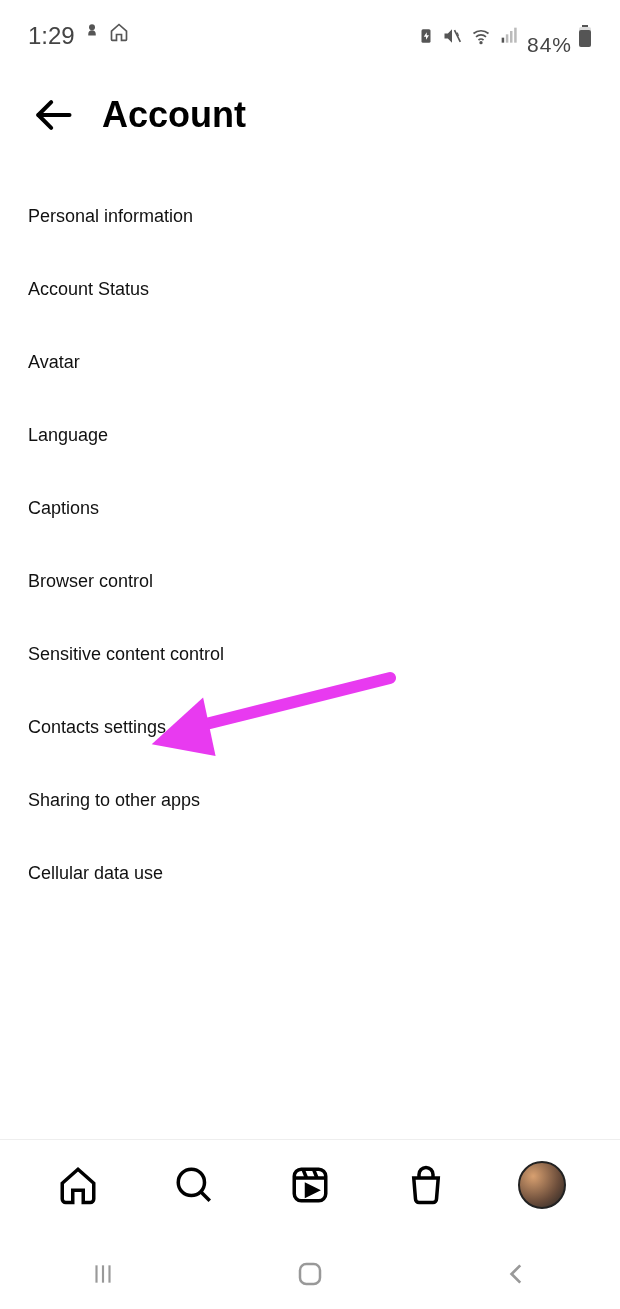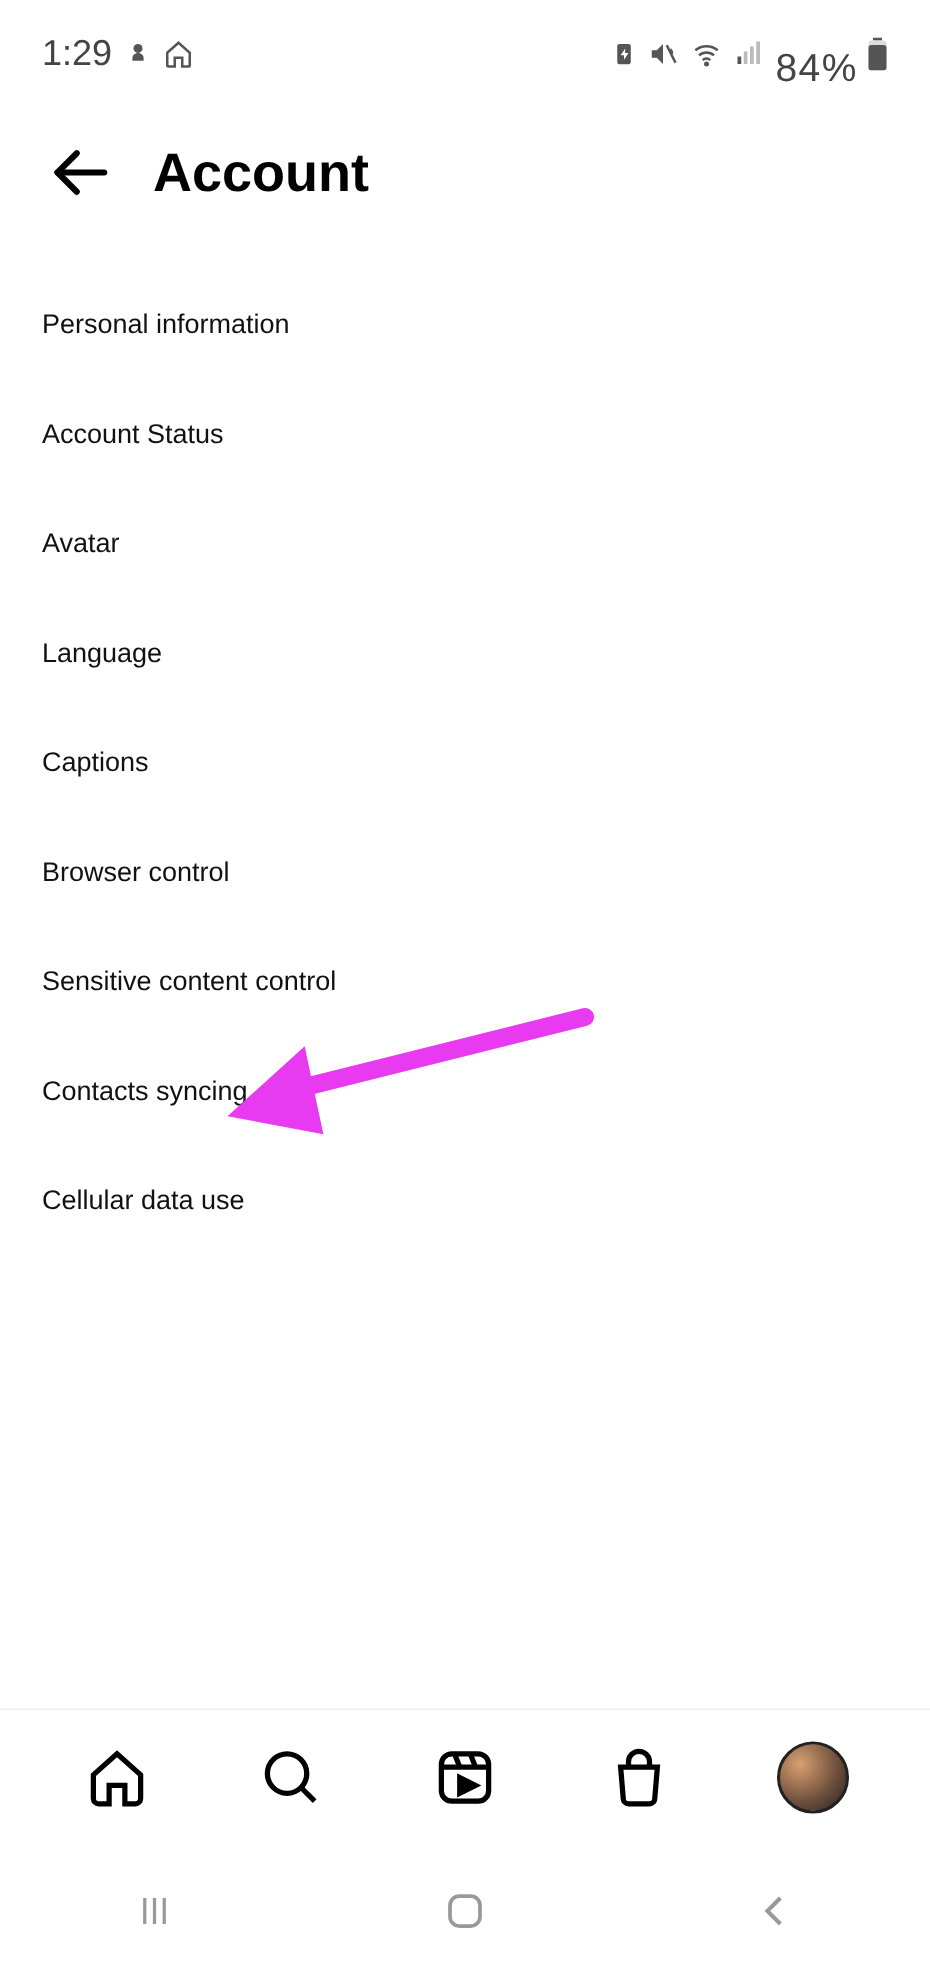--- a/index.html
+++ b/index.html
@@ -1,20 +1,20 @@
 <!DOCTYPE html>
 <html><head>
 <meta charset="utf-8">
 <style>
   * { box-sizing: border-box; margin: 0; padding: 0; }
   html, body { width: 620px; height: 1309px; background: #fff; font-family: -apple-system, Helvetica, Arial, sans-serif; color: #000; position: relative; overflow: hidden;}
   .status-bar { display:flex; justify-content:space-between; align-items:center; padding: 12px 28px 0 28px; height:60px; font-size:24px; color:#444;}
-  .status-left { display:flex; align-items:center; gap:8px;}
+  .status-left { display:flex; align-items:flex-start; gap:8px;}
   .status-right { display:flex; align-items:center; gap:6px; font-size:24px;}
-  .status-right .pct { font-size:26px; letter-spacing:1px;margin-top:18px;}
+  .status-right .pct { font-size:21px; letter-spacing:1px;margin-top:18px;}
   .header { display:flex; align-items:center; gap:24px; padding: 30px 28px 40px 28px;}
   .back-btn { width:50px; height:50px; display:flex; align-items:center; justify-content:center; cursor:pointer;}
   .title { font-size:36px; font-weight:700;}
   .menu { padding: 0 28px; }
   .menu-item { font-size:18px; padding: 26px 0; cursor:pointer; color:#111;}
   .annotation-arrow { position:absolute; left:140px; top:668px; pointer-events:none;}
   .bottom-nav { position:absolute; bottom:80px; left:0; right:0; height:90px; border-top:1px solid #eee; display:flex; justify-content:space-around; align-items:center; padding:0 20px;}
   .nav-btn { width:54px; height:54px; display:flex; align-items:center; justify-content:center; cursor:pointer;}
   .avatar { width:48px; height:48px; border-radius:50%; background: radial-gradient(circle at 30% 30%, #d8a070, #6a4c3a 60%, #222 100%); border:2px solid #222;}
   .sys-nav { position:absolute; bottom:0; left:0; right:0; height:70px; display:flex; justify-content:space-around; align-items:center; color:#999;}
@@ -92,21 +92,22 @@
 </div>
 
 <div class="menu">
   <div class="menu-item">Personal information</div>
   <div class="menu-item">Account Status</div>
   <div class="menu-item">Avatar</div>
   <div class="menu-item">Language</div>
   <div class="menu-item">Captions</div>
   <div class="menu-item">Browser control</div>
   <div class="menu-item">Sensitive content control</div>
-  <div class="menu-item">Contacts syncing</div>
+  <div class="menu-item">Contacts settings</div>
+  <div class="menu-item">Sharing to other apps</div>
   <div class="menu-item">Cellular data use</div>
 </div>
 
 <svg class="annotation-arrow" width="270" height="90" viewBox="0 0 270 90">
   <defs></defs>
   <line x1="250" y1="10" x2="50" y2="60" stroke="#e83af0" stroke-width="12" stroke-linecap="round"></line>
   <polygon points="10,70 70,35 70,95" fill="#e83af0" transform="rotate(-12 40 65)"></polygon>
 </svg>
 
 <div class="fade-bottom"></div>

